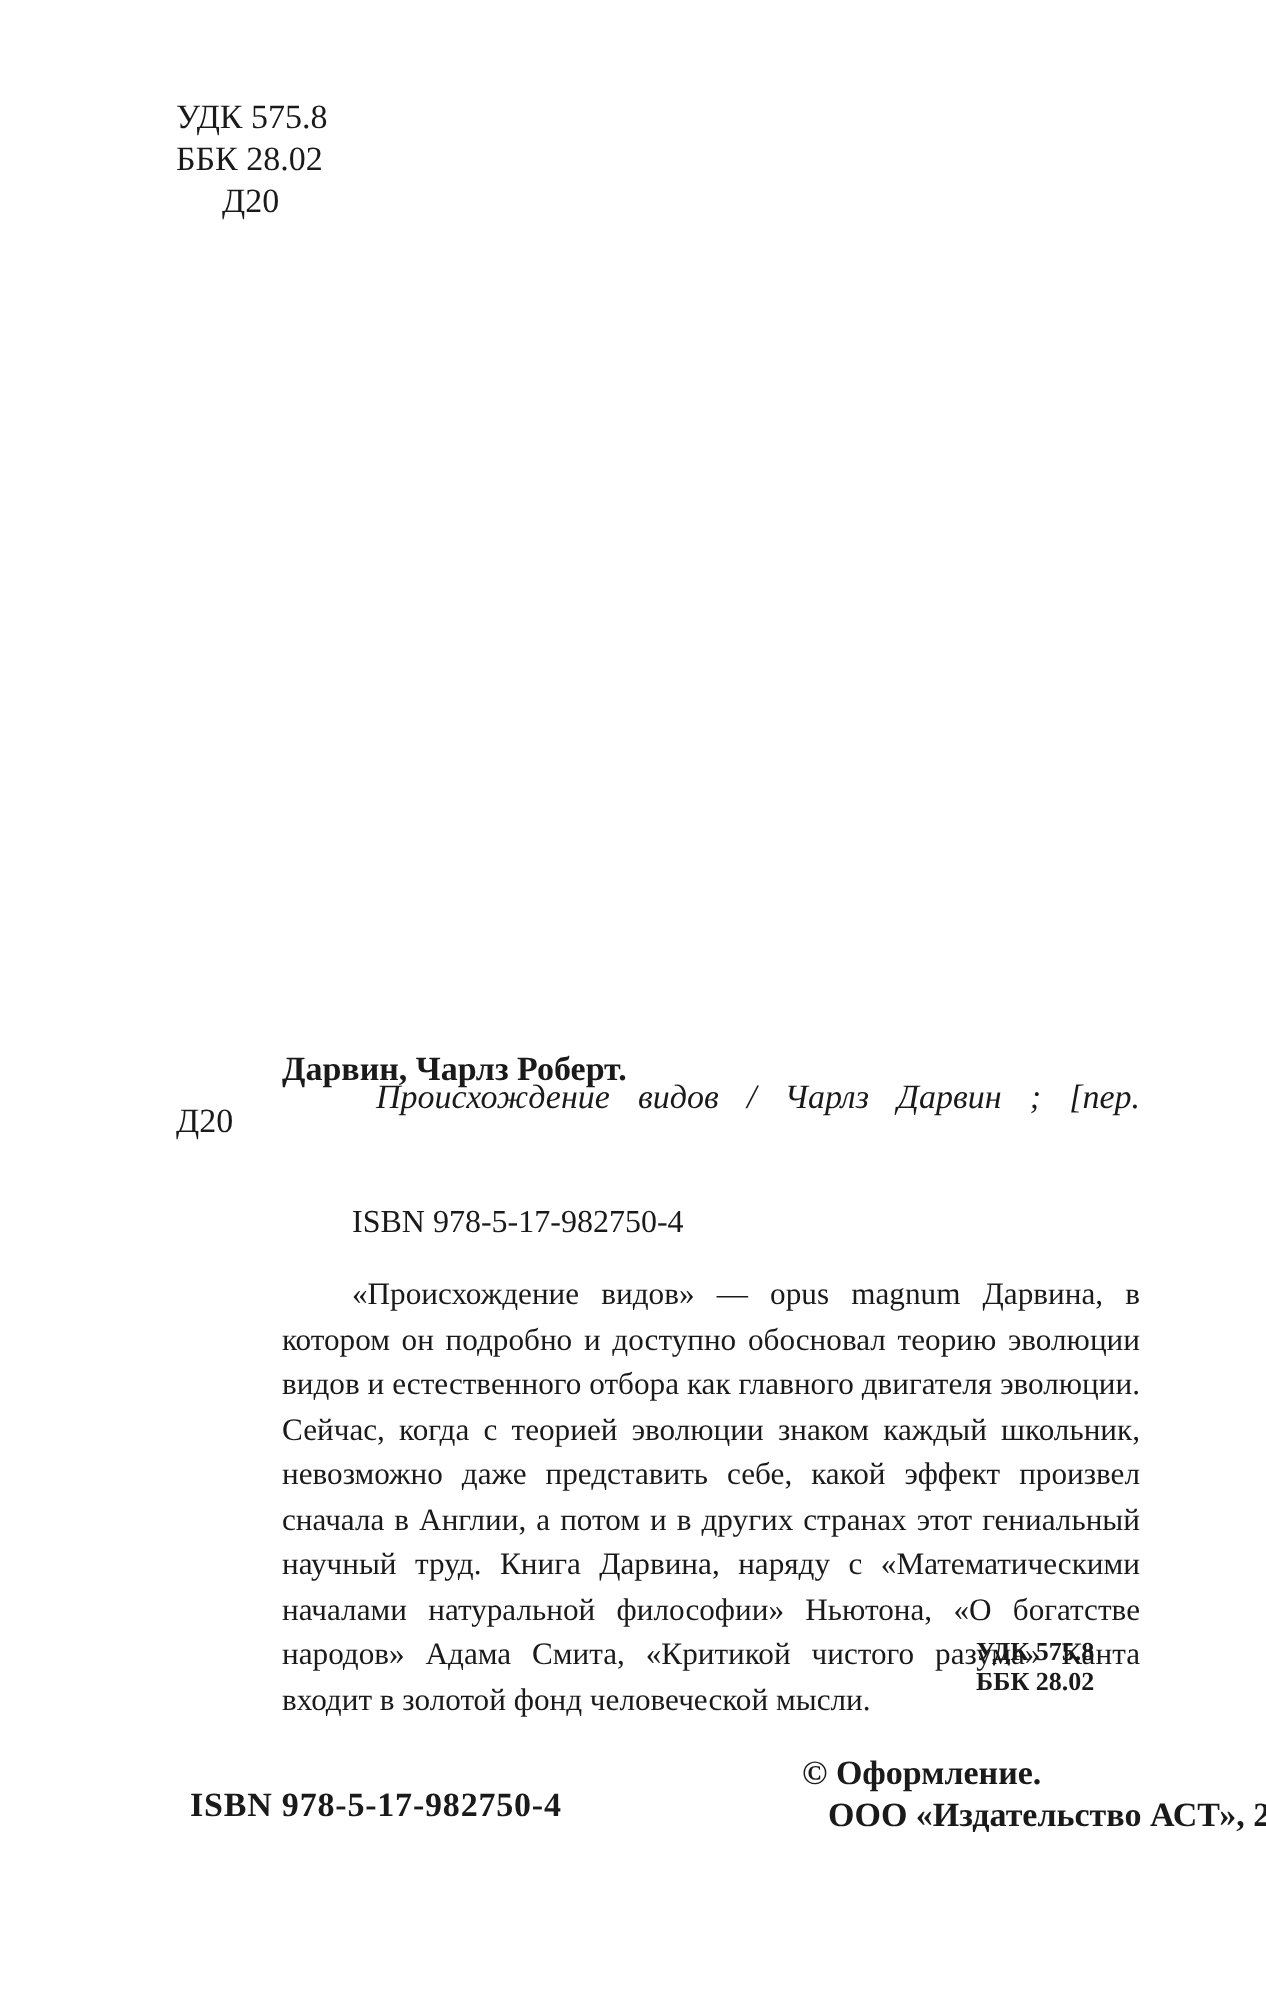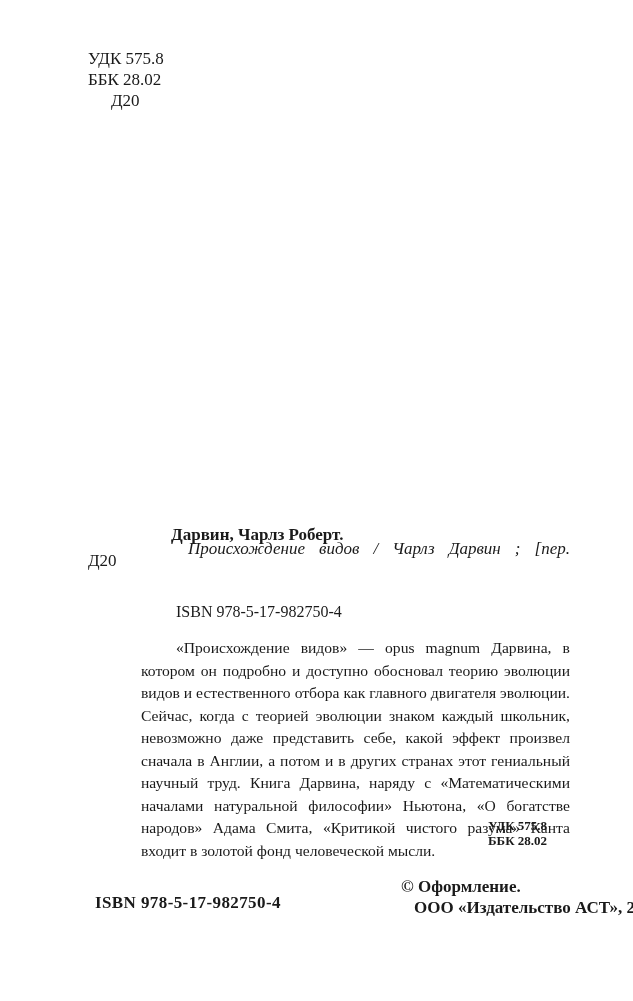--- a/index.html
+++ b/index.html
@@ -22,21 +22,20 @@
       line-height: 21px;
     }
     .udk-top div { white-space: nowrap; }
     .udk-top .indent { padding-left: 23px; }
 
     .author {
       left: 141px; top: 525px;
       font-size: 17px;
       font-weight: bold;
       white-space: nowrap;
-      margin-left: 30px;
     }
     .code-side {
       left: 88px; top: 551px;
       font-size: 17px;
     }
     .biblio {
       left: 141px; top: 537px;
       width: 429px;
       font-size: 17px;
       line-height: 24px;

